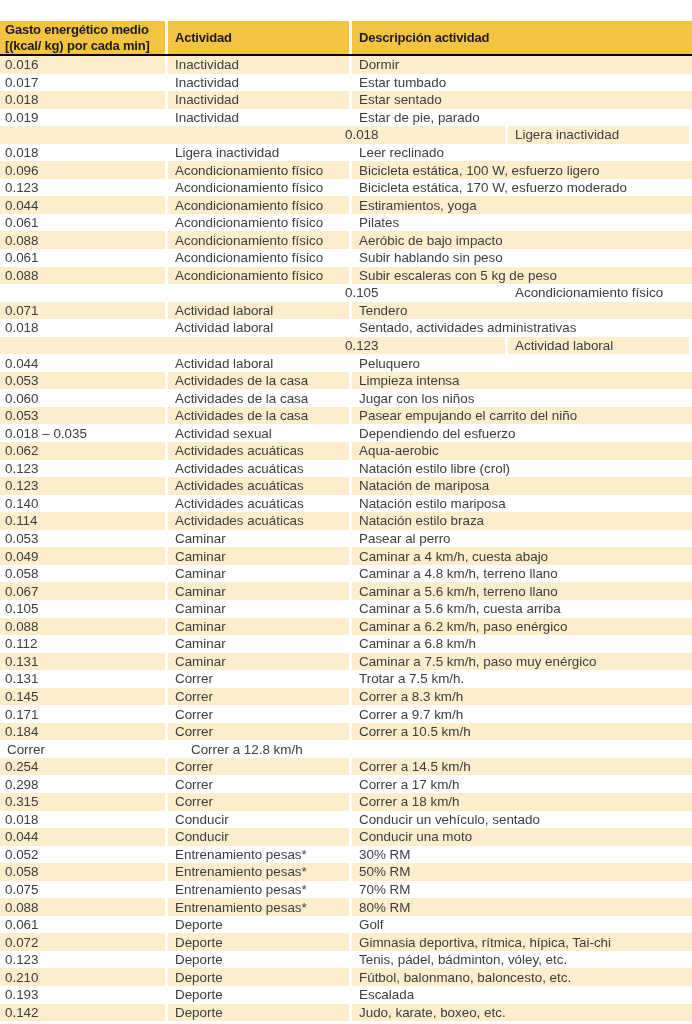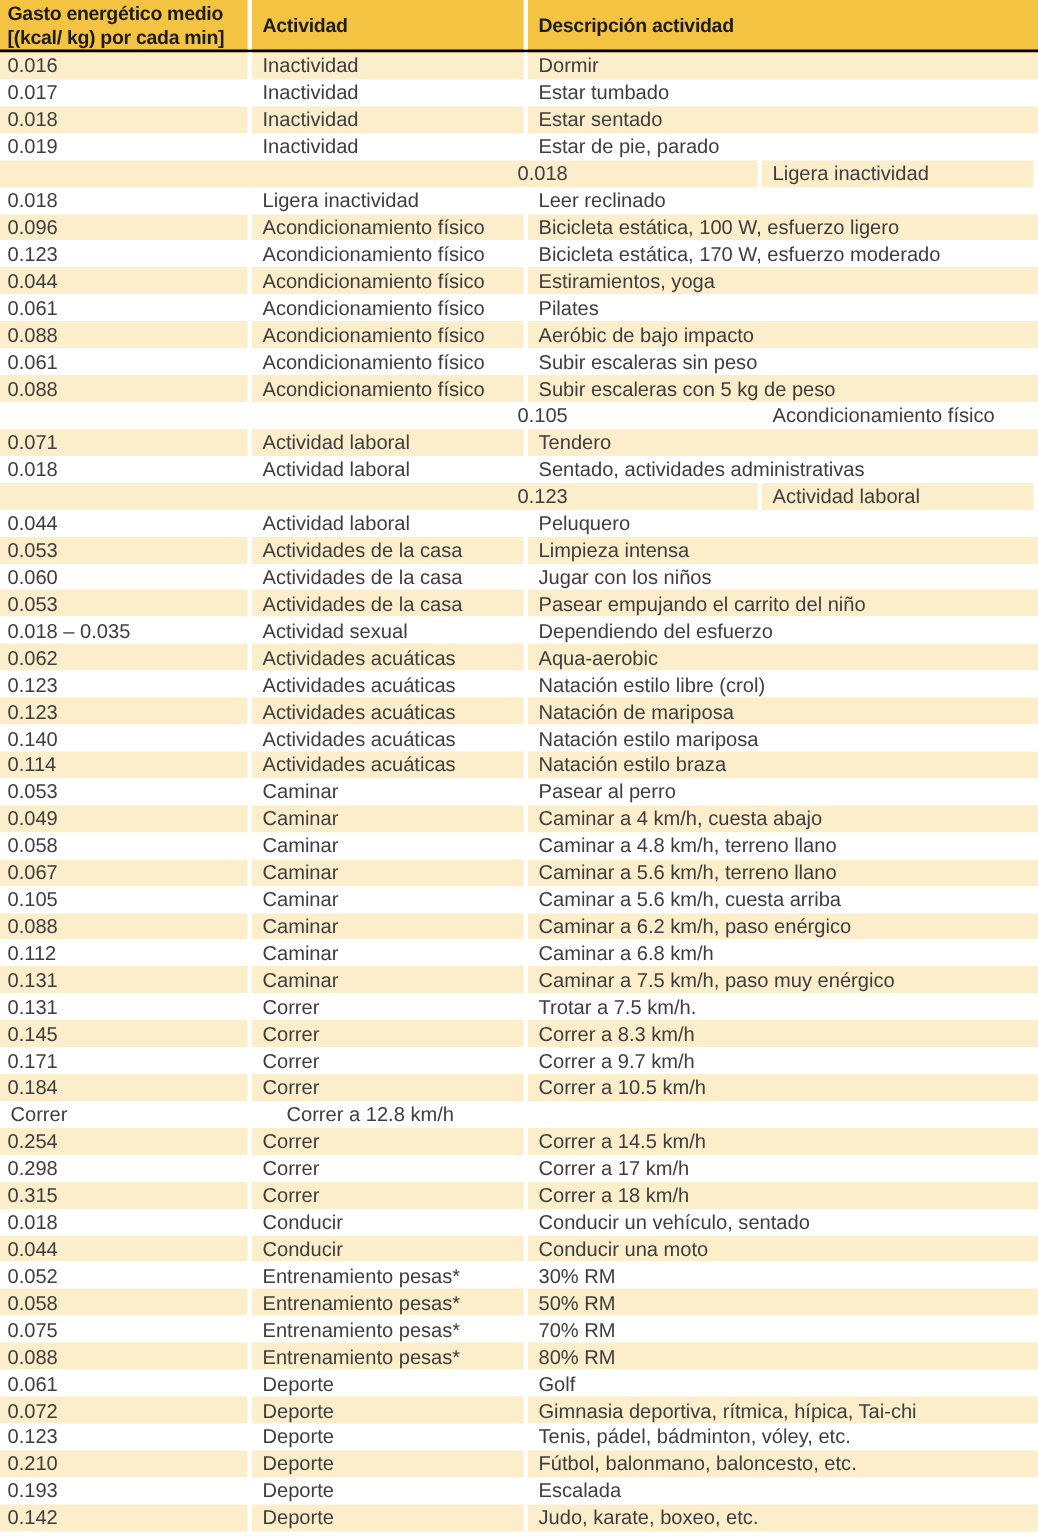--- a/index.html
+++ b/index.html
@@ -13,20 +13,21 @@
   }
   .table {
     width: 692px; height: 1021px;
     display: flex; flex-direction: column;
   }
   .header-row {
     flex: 0 0 33px;
     display: flex;
     background: var(--header_bg, #F5C342);
     border-bottom: 2.5px solid var(--header_rule, #000);
+    margin-top: 21px;
   }
   .rows {
     flex: 1 1 auto;
     display: flex; flex-direction: column;
   }
   .row {
     flex: 1 1 auto;
     display: flex;
     background: var(--row_bg, #fff);
     justify-content: flex-end;
@@ -129,21 +130,21 @@
 
   <div class="row">
     <div class="cell col1">0.088</div>
     <div class="cell col2">Acondicionamiento físico</div>
     <div class="cell col3">Aeróbic de bajo impacto</div>
   </div>
 
   <div class="row">
     <div class="cell col1">0.061</div>
     <div class="cell col2">Acondicionamiento físico</div>
-    <div class="cell col3">Subir escaleras sin peso</div>
+    <div class="cell col3">Subir hablando sin peso</div>
   </div>
 
   <div class="row">
     <div class="cell col1">0.088</div>
     <div class="cell col2">Acondicionamiento físico</div>
     <div class="cell col3">Subir escaleras con 5 kg de peso</div>
   </div>
 
   <div class="row">
     <div class="cell col1">0.105</div>

